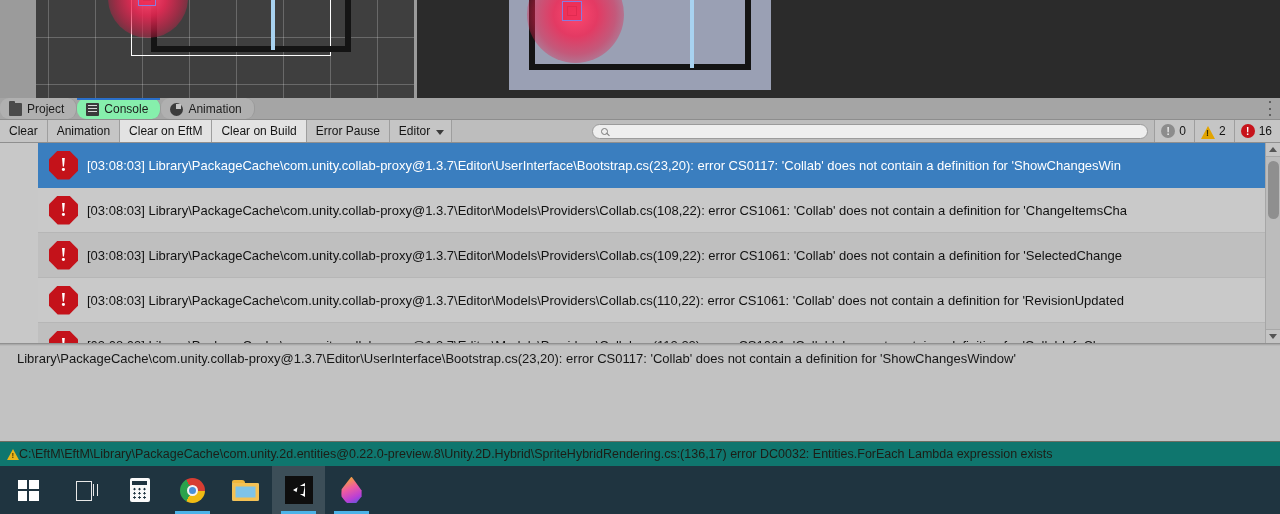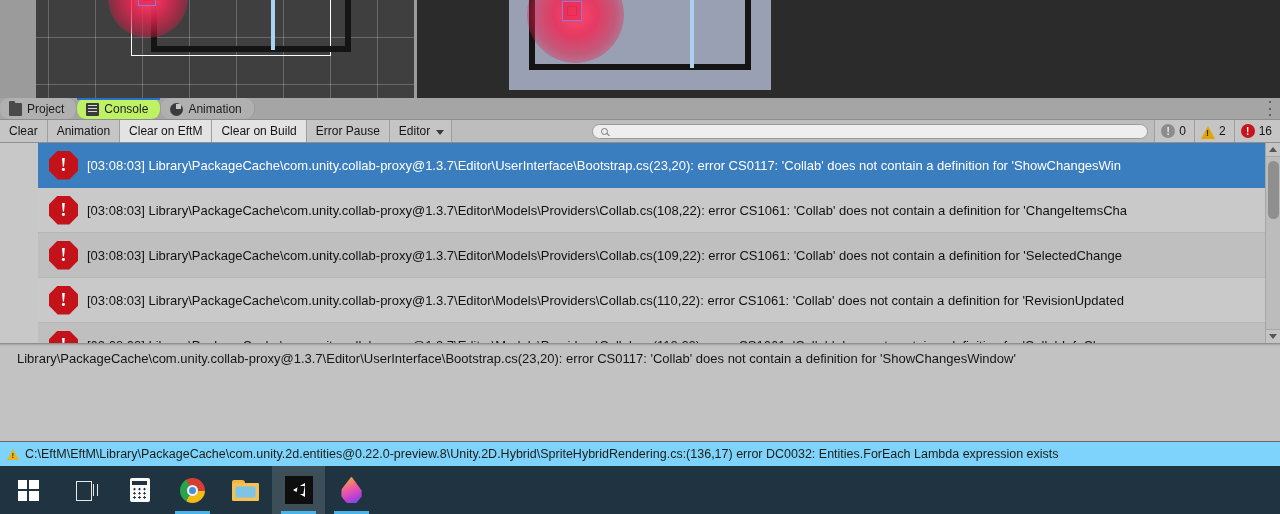--- a/index.html
+++ b/index.html
@@ -63,21 +63,21 @@
     display: flex; align-items: flex-end; position: relative;
     border-bottom: 1px solid #8d8d8d;
   }
   .tab {
     height: 21px; display: flex; align-items: center; gap: 5px;
     padding: 0 12px 0 9px; font-size: 12px; color: #1d1d1d;
     background: #b0b0b0; border-right: 1px solid #9a9a9a;
     position: relative;
     border-radius: 9px;
   }
-  .tab.active { background: #bef264; }
+  .tab.active { background: #86efac; }
   .tab.active::before {
     content: ""; position: absolute; left: 0; right: 0; top: 0; height: 2px; background: #2a6fc9;
   }
   .tab .ticon { width: 13px; height: 13px; display: inline-block; position: relative; }
   .ico-folder {
     background: #4a4a4a; border-radius: 1px; margin-top: 2px; height: 9px;
   }
   .ico-folder::before {
     content: ""; position: absolute; left: 0; top: -2px; width: 6px; height: 3px; background: #4a4a4a; border-radius: 1px 1px 0 0;
   }
@@ -205,21 +205,21 @@
   .splitter { height: 3px; background: #a9a9a9; border-top: 1px solid #909090; border-bottom: 1px solid #b9b9b9; }
 
   .detail {
     height: 92px; background: #c2c2c2; padding: 5px 10px 0 1px;
     font-size: 13px; color: #161616; white-space: nowrap; overflow: hidden; margin-left: 16px;
   }
 
   
   .statusbar {
     position: absolute; left: 0; top: 441px; width: 1280px; height: 25px;
-    background: #7dd3fc; display: flex; align-items: center; gap: 6px;
+    background: #0f766e; display: flex; align-items: center; 
     padding-left: 7px; font-size: 12.5px; color: #1d1d16;
     white-space: nowrap; overflow: hidden;
     border-top: 1px solid #6d6d62;
   }
   .sb-warn {
     width: 0; height: 0; border-left: 6px solid transparent; border-right: 6px solid transparent;
     border-bottom: 11px solid #e8b51a; position: relative; flex: none;
   }
   .sb-warn::after {
     content: "!"; position: absolute; left: -1.5px; top: 2px; font-size: 8px; color: #4a3800; font-weight: bold;

